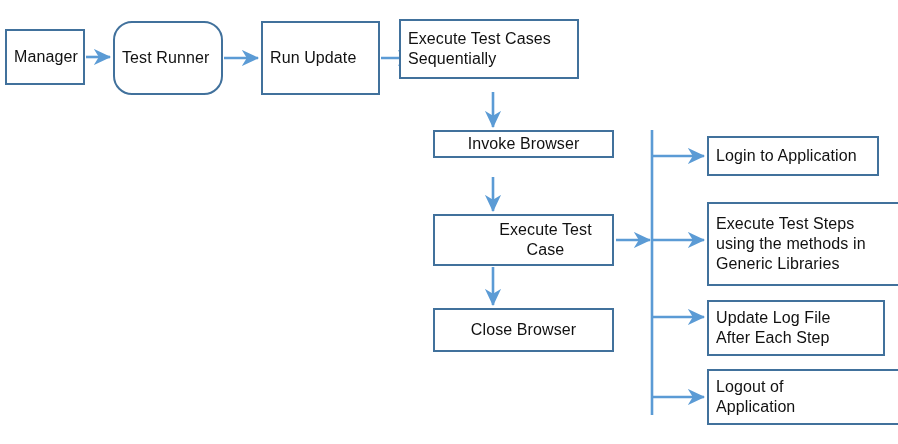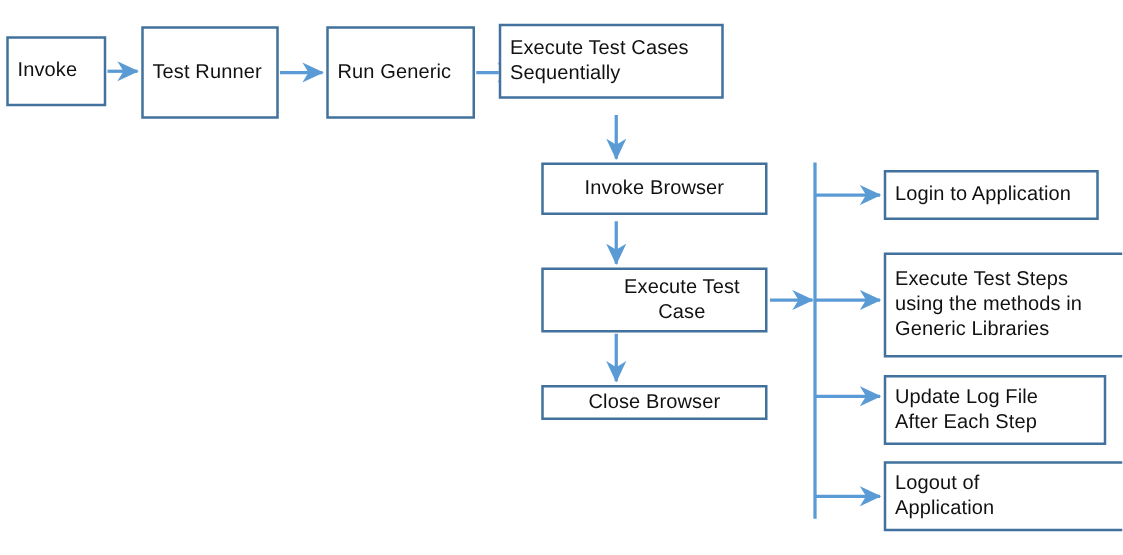--- a/index.html
+++ b/index.html
@@ -83,45 +83,45 @@
 
       <line x1="652" y1="240" x2="704" y2="240" marker-end="url(#ah)"></line>
 
       <line x1="652" y1="317" x2="704" y2="317" marker-end="url(#ah)"></line>
 
       <line x1="652" y1="397" x2="704" y2="397" marker-end="url(#ah)"></line>
     </g>
   </svg>
 
   <div class="node" style="left:5px; top:29px; width:80px; height:56px;">
-    <span class="label">Invoke</span>
+    <span class="label">Manager</span>
   </div>
 
-  <div class="node" style="left:113px; top:21px; width:110px; height:74px;">
+  <div class="node" style="left:113px; top:21px; width:110px; height:74px;border-radius:19px;">
     <span class="label">Test Runner</span>
   </div>
 
   <div class="node" style="left:261px; top:21px; width:119px; height:74px;">
-    <span class="label">Run Generic</span>
+    <span class="label">Run Update</span>
   </div>
 
   <div class="node" style="left:399px; top:19px; width:180px; height:60px;">
     <span class="label">Execute Test Cases
 Sequentially</span>
   </div>
 
-  <div class="node center" style="left:433px; top:130px; width:181px; height:42px;">
+  <div class="node center" style="left:433px; top:130px; width:181px; height:28px;">
     <span class="label">Invoke Browser</span>
   </div>
 
   <div class="node center" style="left:433px; top:214px; width:181px; height:52px;padding-left:44px;">
     <span class="label">Execute Test Case</span>
   </div>
 
-  <div class="node center" style="left:433px; top:308px; width:181px; height:28px;">
+  <div class="node center" style="left:433px; top:308px; width:181px; height:44px;">
     <span class="label">Close Browser</span>
   </div>
 
   <div class="node" style="left:707px; top:136px; width:172px; height:40px;">
     <span class="label">Login to Application</span>
   </div>
 
   <div class="node" style="left:707px; top:202px; width:194px; height:84px;">
     <span class="label">Execute Test Steps
 using the methods in

